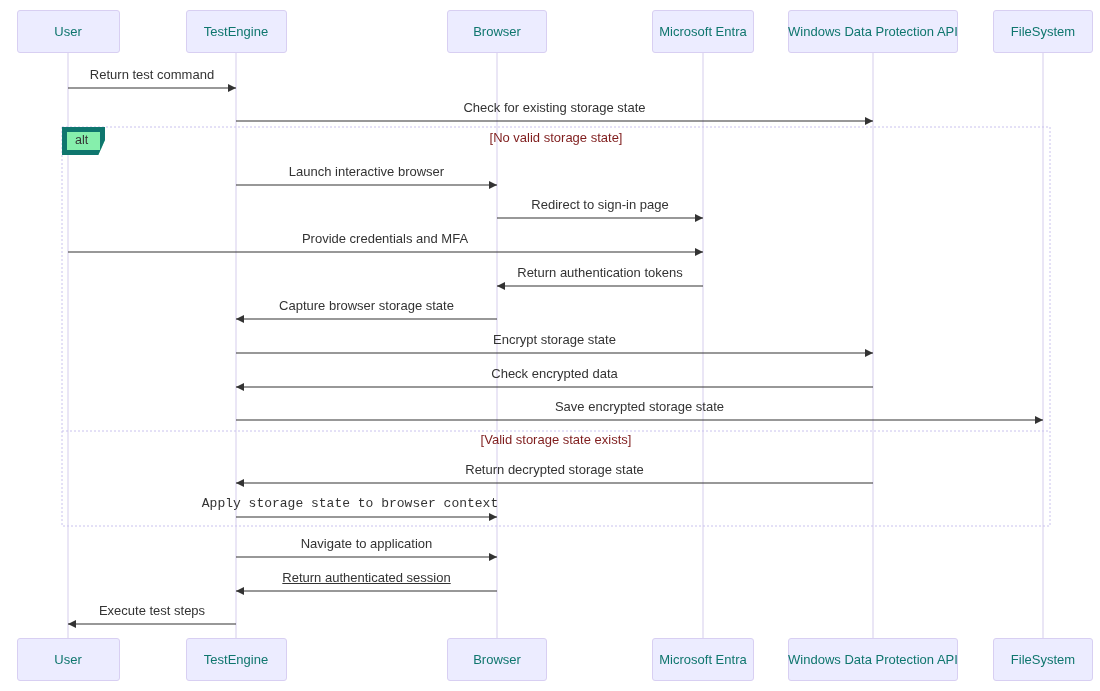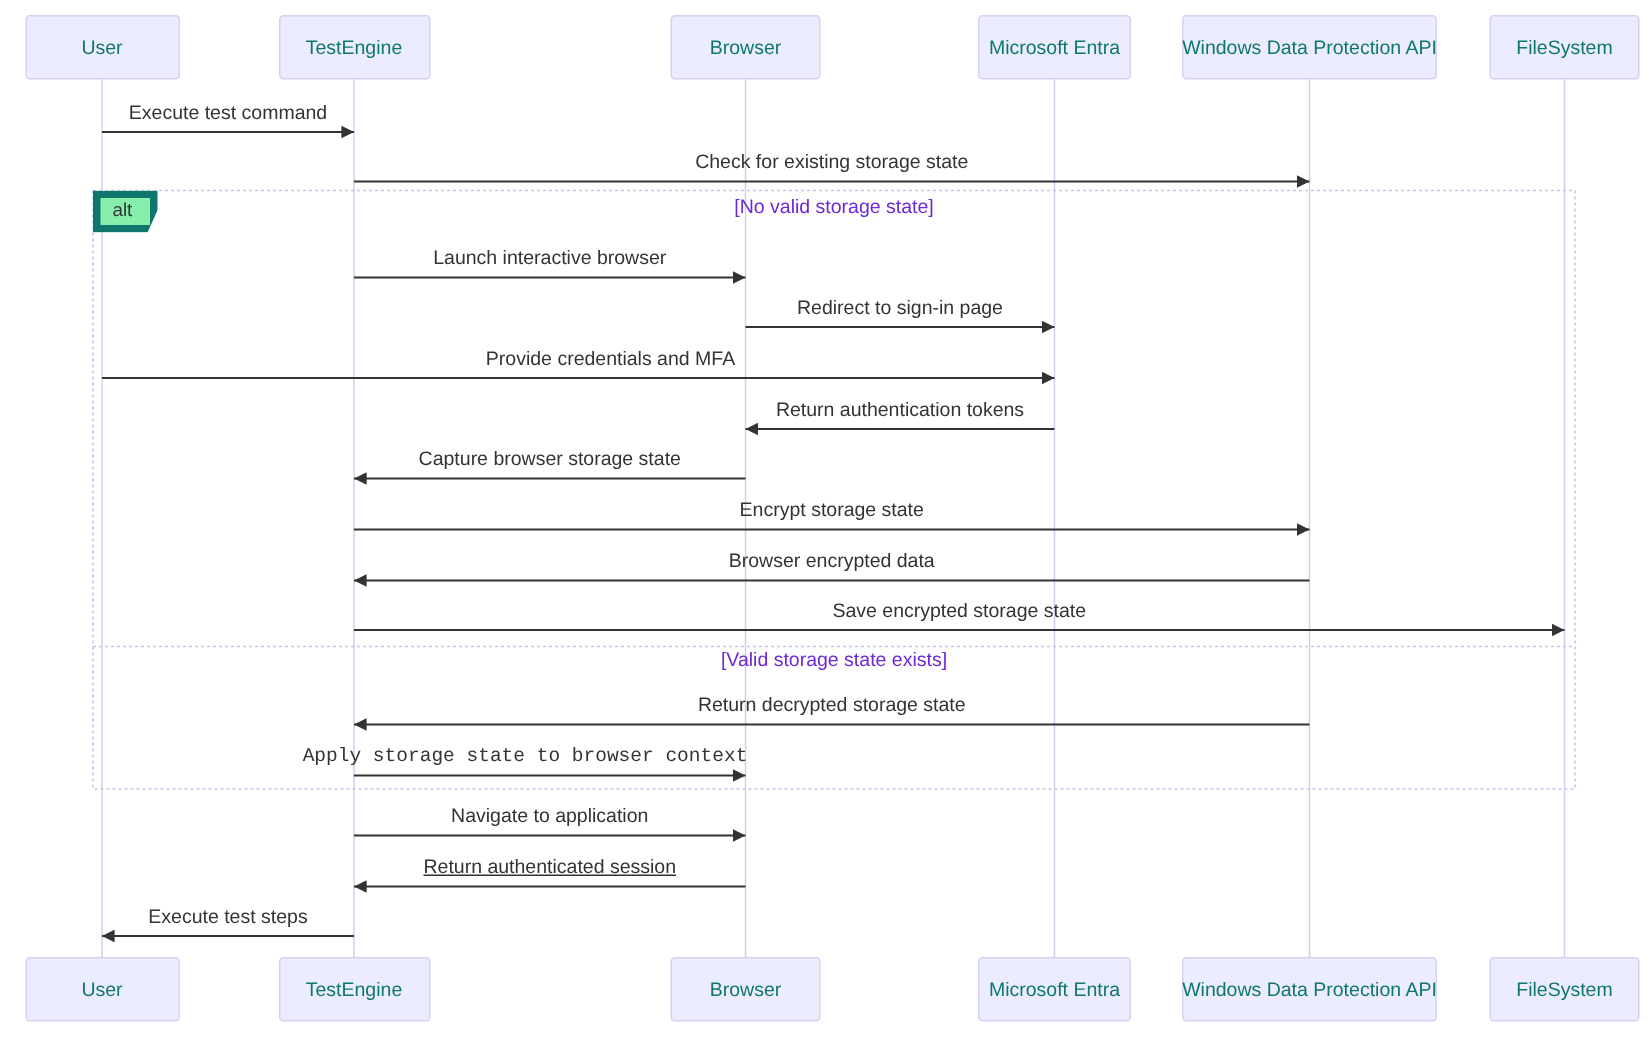--- a/index.html
+++ b/index.html
@@ -32,21 +32,21 @@
     font-size: 13px;
     line-height: 16px;
     color: #333333;
     white-space: nowrap;
   }
   .cond-label {
     position: absolute;
     transform: translateX(-50%);
     font-size: 13px;
     line-height: 16px;
-    color: #6d28d9;
+    color: #7f1d1d;
     white-space: nowrap;
   }
   .alt-tag {
     position: absolute;
     background: #86efac;
     border: 5px solid #0f766e;
     font-size: 12.5px;
     line-height: 15px;
     color: #333333;
     padding: 1px 12px 2px 8px;
@@ -86,29 +86,29 @@
       <line x1="236" y1="557" x2="497" y2="557" stroke="#333333" stroke-width="1.2" marker-end="url(#arrowhead)"></line>
       <line x1="497" y1="591" x2="236" y2="591" stroke="#333333" stroke-width="1.2" marker-end="url(#arrowhead)"></line>
       <line x1="236" y1="624" x2="68" y2="624" stroke="#333333" stroke-width="1.2" marker-end="url(#arrowhead)"></line>
     </svg>
 
   <div class="alt-tag" id="alt-tag" style="left: 62px; top: 127px;">alt</div>
 
   <div class="cond-label" id="cond-0" style="left: 556px; top: 130px;">[No valid storage state]</div>
 
   <div class="cond-label" id="cond-1" style="left: 556px; top: 432px;">[Valid storage state exists]</div>
-<div class="msg-label" style="left: 152px; top: 67px;">Execute test command</div>
+<div class="msg-label" style="left: 152px; top: 67px;">Return test command</div>
     <div class="msg-label" style="left: 554.5px; top: 100px; text-align: right;">Check for existing storage state</div>
     <div class="msg-label" style="left: 366.5px; top: 164px;">Launch interactive browser</div>
     <div class="msg-label" style="left: 600px; top: 197px;">Redirect to sign-in page</div>
-    <div class="msg-label" style="left: 407px; top: 231px;">Provide credentials and MFA</div>
+    <div class="msg-label" style="left: 385px; top: 231px;">Provide credentials and MFA</div>
     <div class="msg-label" style="left: 600px; top: 265px;">Return authentication tokens</div>
     <div class="msg-label" style="left: 366.5px; top: 298px;">Capture browser storage state</div>
     <div class="msg-label" style="left: 554.5px; top: 332px;">Encrypt storage state</div>
-    <div class="msg-label" style="left: 554.5px; top: 366px;">Browser encrypted data</div>
+    <div class="msg-label" style="left: 554.5px; top: 366px;">Check encrypted data</div>
     <div class="msg-label" style="left: 639.5px; top: 399px;">Save encrypted storage state</div>
     <div class="msg-label" style="left: 554.5px; top: 462px;">Return decrypted storage state</div>
     <div class="msg-label" style="left: 350px; top: 496px; font-family: Liberation Mono, monospace;">Apply storage state to browser context</div>
     <div class="msg-label" style="left: 366.5px; top: 536px;">Navigate to application</div>
     <div class="msg-label" style="left: 366.5px; top: 570px; text-decoration: underline;">Return authenticated session</div>
     <div class="msg-label" style="left: 152px; top: 603px;">Execute test steps</div>
     <div class="actor" style="left: 16.5px; top: 10px; width: 103px; height: 43px;">User</div>
     <div class="actor" style="left: 185.5px; top: 10px; width: 101px; height: 43px;">TestEngine</div>
     <div class="actor" style="left: 447px; top: 10px; width: 100px; height: 43px;">Browser</div>
     <div class="actor" style="left: 652px; top: 10px; width: 102px; height: 43px;">Microsoft Entra</div>

